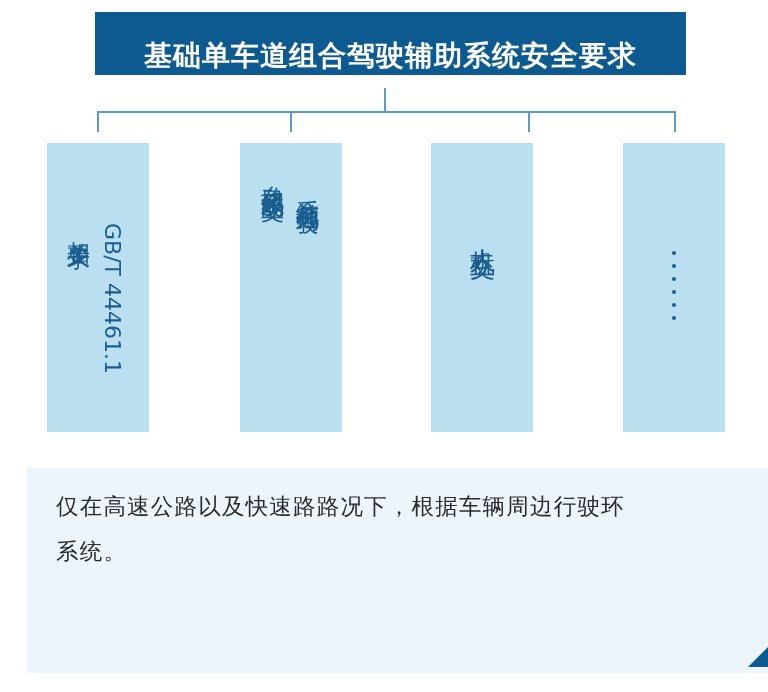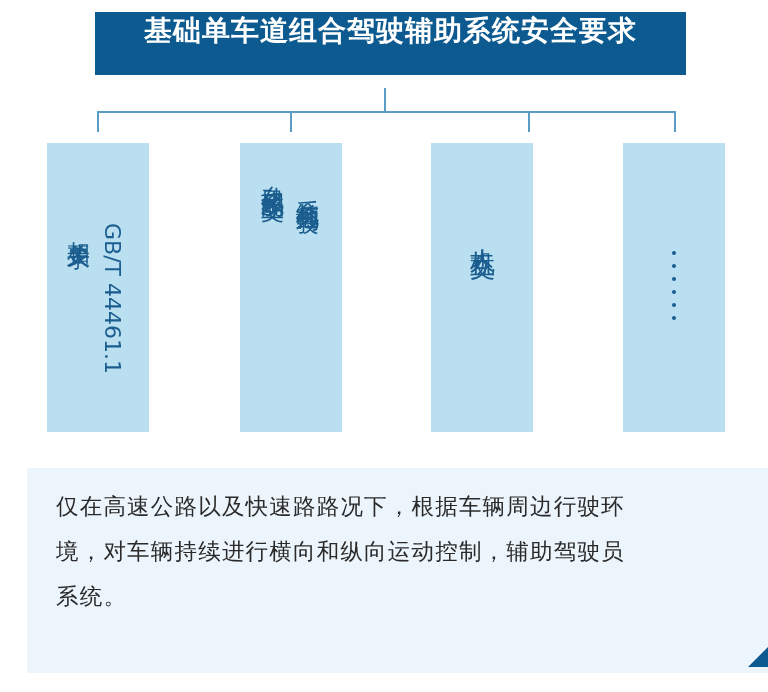--- a/index.html
+++ b/index.html
@@ -1,17 +1,17 @@
 <!DOCTYPE html>
 <html><head>
 <meta charset="utf-8">
 <style>
   html,body{margin:0;padding:0;background:#ffffff;}
   body{width:768px;height:692px;position:relative;overflow:hidden;font-family:"DejaVu Sans","Liberation Sans",sans-serif;}
-  .title-box{position:absolute;left:95px;top:12px;width:591px;height:63px;background:#0c5a8f;color:#ffffff;display:flex;align-items:flex-start;justify-content:center;font-size:28px;font-weight:bold;letter-spacing:1px;}
+  .title-box{position:absolute;left:95px;top:12px;width:591px;height:63px;background:#0c5a8f;color:#ffffff;display:flex;align-items:flex-end;justify-content:center;font-size:28px;font-weight:bold;letter-spacing:1px;}
   .line{position:absolute;background:#5b9cc4;}
   .col{position:absolute;top:143px;width:102px;height:289px;background:#b9dff1;color:#1a5d8e;}
   .vtext{writing-mode:vertical-rl;font-size:23px;line-height:32px;letter-spacing:2px;position:absolute;}
   .gbt{writing-mode:vertical-rl;font-size:22px;letter-spacing:0px;position:absolute;}
   .dots{position:absolute;left:49px;top:108px;display:flex;flex-direction:column;gap:9px;}
   .dot{width:4px;height:4px;border-radius:50%;background:#1a5d8e;}
   .panel{position:absolute;left:27px;top:468px;width:750px;height:205px;background:#ecf5fc;}
   .panel-text{position:absolute;left:29px;top:16px;width:665px;font-size:22.5px;line-height:45px;color:#2a2a2a;letter-spacing:1.2px;}
   .corner{position:absolute;right:3px;bottom:6px;width:0;height:0;border-left:26px solid transparent;border-top:26px solid #0c5a8f;transform:scaleY(-1);}
 </style>
@@ -50,17 +50,16 @@
       <div class="dot"></div>
     <div class="dot"></div>
       <div class="dot"></div>
       <div class="dot"></div>
   </div>
 </div>
 
 <div class="panel">
   <div class="panel-text">
     <div>仅在高速公路以及快速路路况下，根据车辆周边行驶环</div>
-    <div>境，对车辆持续进行横向和纵向运动控制，辅助驾驶员</div>
     <div>系统。</div>
   </div>
   <div class="corner"></div>
 </div>
 
 </body></html>

